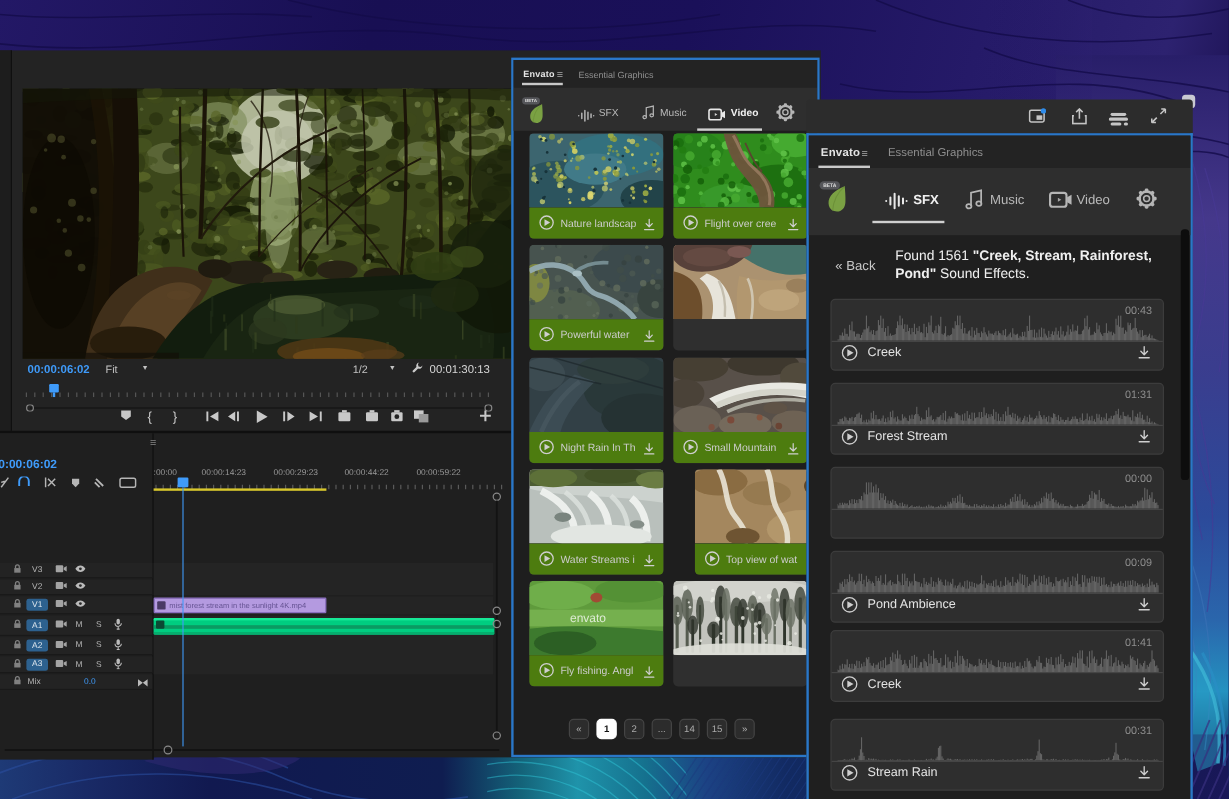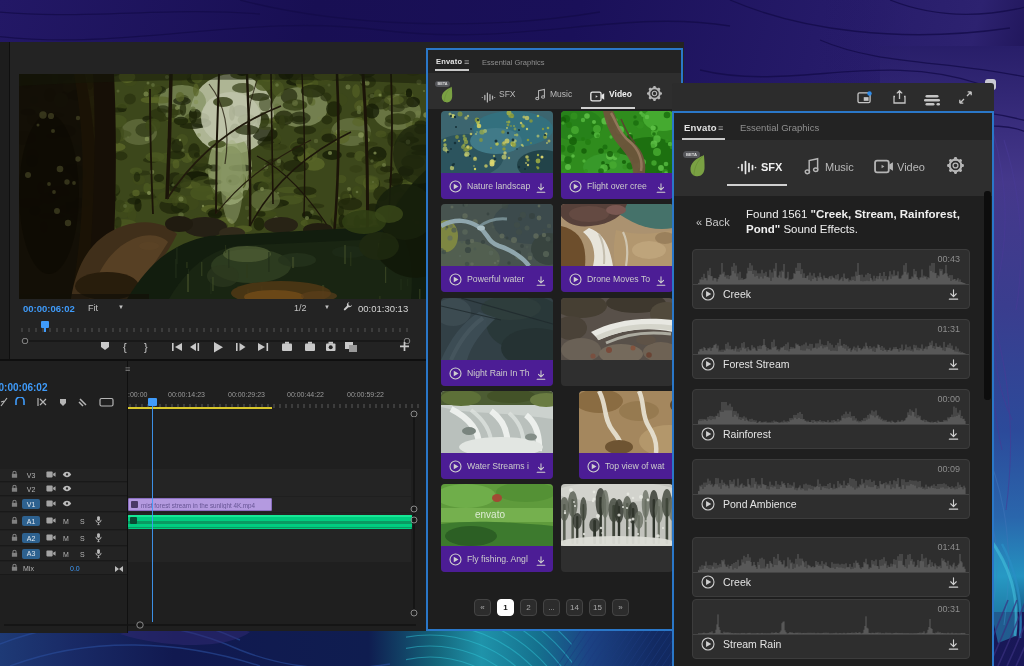--- a/index.html
+++ b/index.html
@@ -31,21 +31,21 @@
 .tab-active { color:#e4e4e4; font-size:7.5px; font-weight:bold; letter-spacing:0.2px; }
 .tab-idle { color:#8f8f8f; font-size:7.5px; }
 
 
 #mid { position:absolute; left:426px; top:48px; width:257px; height:583px;
   background:#1e1e1e; border:2px solid #2a77c8; }
 #mid .tabs { position:absolute; left:0; top:0; width:100%; height:23px; background:#232323; }
 #mid .toolbar { position:absolute; left:0; top:23px; width:100%; height:36px; background:#2e2e2e; }
 .vcard { position:absolute; width:112px; height:88px; background:#2f2f2f; border-radius:4px; overflow:hidden; }
 .vthumb { width:112px; height:62px; overflow:hidden; }
-.vbar { position:relative; width:112px; height:26px; background:#4c1d95; }
+.vbar { position:relative; width:112px; height:26px; background:#4d7c0f; }
 .vplay { position:absolute; left:8px; top:6px; }
 .vtitle { position:absolute; left:26px; top:7.5px; right:16px; color:#cccccc; font-size:8.7px; white-space:nowrap; overflow:hidden; }
 .vdl { position:absolute; right:6px; top:7px; }
 .pgbtn { position:absolute; top:0; width:17px; height:17px; background:#2c2c2c; border:1px solid #444;
   border-radius:4px; color:#aaa; font-size:8px; text-align:center; line-height:16px; }
 .pgbtn.on { background:#fff; color:#111; font-weight:bold; border-color:#fff; }
 
 
 #rp { position:absolute; left:672px; top:83px; width:322px; height:583px; }
 #rp .topbar { position:absolute; left:0; top:0; width:100%; height:28px; background:#2c2c2c; border-radius:3px 3px 0 0; }
@@ -1493,30 +1493,20 @@
             <ellipse cx="55" cy="6" rx="10" ry="5" fill="#7a5852"></ellipse>
             <path d="M0 22C18 26 26 38 24 62H0Z" fill="#6d4e2c"></path>
             <path d="M28 24C40 28 48 38 52 62H32C36 46 30 34 22 28Z" fill="#e7e4da"></path>
             <path d="M38 30c4 8 6 18 5 30" stroke="#c4beae" stroke-width="2" fill="none"></path>
             <path d="M55 26C78 32 92 30 112 26V62H54C52 48 53 36 55 26Z" fill="#b2976f"></path>
             <ellipse cx="88" cy="46" rx="17" ry="9" fill="#c0a67e" opacity=".85"></ellipse>
             <ellipse cx="104" cy="34" rx="10" ry="6" fill="#9a805c"></ellipse>
             <path d="M62 28c5 10 5 22 3 34" stroke="#d6d1c1" stroke-width="2.2" fill="none" opacity=".8"></path>
           </svg>
         </div>
-<div class="vbar">
-          <span class="vplay"><svg width="13" height="13" viewBox="0 0 13 13">
-              <circle cx="6.5" cy="6.5" r="5.5" fill="none" stroke="#cfcfcf" stroke-width="1.1"></circle>
-              <path d="M4.74 3.75L9.525 6.5L4.74 9.25Z" fill="#cfcfcf"></path>
-            </svg></span>
-          <span class="vtitle">Drone Moves To</span>
-          <span class="vdl"><svg width="12" height="12" viewBox="0 0 14 14">
-              <path d="M7 2v7M4 6.2L7 9.3l3-3.1M2.5 12h9" fill="none" stroke="#cfcfcf" stroke-width="1.2" stroke-linecap="round" stroke-linejoin="round"></path>
-            </svg></span>
-        </div>
 </div>
       <div class="vcard" style="left:13px;top:248px">
 <div class="vthumb">
           <svg width="112" height="62" viewBox="0 0 112 62" style="display:block">
             <rect width="112" height="62" fill="#36444a"></rect>
             <ellipse cx="85" cy="25" rx="40" ry="28" fill="#2a3a38"></ellipse>
             <ellipse cx="95" cy="50" rx="35" ry="20" fill="#243230"></ellipse>
             <ellipse cx="70" cy="10" rx="30" ry="12" fill="#31403c"></ellipse>
             <path d="M0 62C10 40 20 26 38 14L55 20C40 34 30 48 26 62Z" fill="#45565e" opacity=".9"></path>
             <path d="M10 62C18 44 28 30 42 20" stroke="#53646c" stroke-width="4" fill="none" opacity=".8"></path>
@@ -1549,20 +1539,30 @@
             <path d="M45 45C62 37 85 33 110 36" stroke="#c2c2b6" stroke-width="3" fill="none" opacity=".8"></path>
             <ellipse cx="20" cy="52" rx="20" ry="12" fill="#6a6156"></ellipse>
             <ellipse cx="60" cy="56" rx="22" ry="10" fill="#756a5c"></ellipse>
             <ellipse cx="100" cy="54" rx="18" ry="10" fill="#6e6254"></ellipse>
             <circle cx="48" cy="52" r="3" fill="#7a4a3a"></circle>
             <circle cx="72" cy="50" r="2.5" fill="#84543e"></circle>
             <circle cx="88" cy="57" r="2.8" fill="#6a4434"></circle>
             <circle cx="32" cy="58" r="2.6" fill="#795040"></circle>
             <ellipse cx="85" cy="42" rx="10" ry="5" fill="#5e5246"></ellipse>
           </svg>
+        </div>
+<div class="vbar">
+          <span class="vplay"><svg width="13" height="13" viewBox="0 0 13 13">
+              <circle cx="6.5" cy="6.5" r="5.5" fill="none" stroke="#cfcfcf" stroke-width="1.1"></circle>
+              <path d="M4.74 3.75L9.525 6.5L4.74 9.25Z" fill="#cfcfcf"></path>
+            </svg></span>
+          <span class="vtitle">Small Mountain</span>
+          <span class="vdl"><svg width="12" height="12" viewBox="0 0 14 14">
+              <path d="M7 2v7M4 6.2L7 9.3l3-3.1M2.5 12h9" fill="none" stroke="#cfcfcf" stroke-width="1.2" stroke-linecap="round" stroke-linejoin="round"></path>
+            </svg></span>
         </div>
 </div>
       <div class="vcard" style="left:13px;top:341px">
 <div class="vthumb">
           <svg width="112" height="62" viewBox="0 0 112 62" style="display:block">
             <rect width="112" height="62" fill="#ccd2ce"></rect>
             <rect width="112" height="14" fill="#4c5c33"></rect>
             <ellipse cx="20" cy="7" rx="20" ry="8" fill="#5d7038"></ellipse>
             <ellipse cx="70" cy="5" rx="24" ry="7" fill="#435228"></ellipse>
             <ellipse cx="105" cy="9" rx="16" ry="7" fill="#6a7c42"></ellipse>
@@ -1818,51 +1818,41 @@
           </div>
 </div>
         <div class="scard" style="top:276px">
 <div class="sdur">00:00</div>
 <div class="swave">
             <svg width="268" height="24" viewBox="0 0 268 24" style="display:block">
               <path d="M0 24V19.9M1 24V21.2M2 24V19.0M3 24V20.9M4 24V18.9M5 24V20.5M6 24V19.0M7 24V19.8M8 24V19.3M9 24V21.0M10 24V16.9M11 24V19.4M12 24V15.9M13 24V20.1M14 24V16.1M15 24V19.2M16 24V16.6M17 24V19.3M18 24V15.8M19 24V16.2M20 24V13.3M21 24V17.0M22 24V10.4M23 24V11.9M24 24V2M25 24V12.0M26 24V2M27 24V10.4M28 24V2M29 24V10.4M30 24V5.3M31 24V10.4M32 24V3.7M33 24V10.4M34 24V6.8M35 24V16.8M36 24V10.9M37 24V14.8M38 24V11.2M39 24V16.5M40 24V13.4M41 24V19.3M42 24V17.0M43 24V20.0M44 24V17.4M45 24V18.8M46 24V16.3M47 24V20.8M48 24V17.5M49 24V19.7M50 24V20.7M51 24V21.5M52 24V19.1M53 24V22.0M54 24V18.8M55 24V21.7M56 24V20.1M57 24V21.9M58 24V20.4M59 24V23.0M60 24V22.5M61 24V21.7M62 24V21.0M63 24V22.6M64 24V22.2M65 24V22.6M66 24V21.7M67 24V22.3M68 24V21.4M69 24V22.8M70 24V22.3M71 24V22.8M72 24V22.2M73 24V22.9M74 24V21.5M75 24V22.9M76 24V20.5M77 24V22.2M78 24V21.3M79 24V22.1M80 24V21.9M81 24V23.0M82 24V22.3M83 24V22.5M84 24V21.6M85 24V22.7M86 24V20.4M87 24V22.3M88 24V21.4M89 24V22.5M90 24V21.0M91 24V22.0M92 24V18.1M93 24V20.2M94 24V18.1M95 24V19.5M96 24V14.9M97 24V17.7M98 24V14.9M99 24V19.1M100 24V13.1M101 24V17.9M102 24V11.9M103 24V19.0M104 24V14.0M105 24V19.3M106 24V19.0M107 24V20.7M108 24V20.7M109 24V22.1M110 24V20.7M111 24V22.0M112 24V22.0M113 24V22.1M114 24V20.1M115 24V22.9M116 24V20.0M117 24V21.7M118 24V21.2M119 24V22.5M120 24V21.0M121 24V21.8M122 24V20.0M123 24V22.3M124 24V21.2M125 24V22.6M126 24V21.1M127 24V22.2M128 24V21.8M129 24V22.4M130 24V20.2M131 24V22.7M132 24V21.9M133 24V22.6M134 24V20.4M135 24V22.6M136 24V20.0M137 24V21.7M138 24V20.9M139 24V22.3M140 24V19.0M141 24V21.8M142 24V20.4M143 24V20.5M144 24V15.6M145 24V17.9M146 24V14.2M147 24V18.3M148 24V11.6M149 24V17.6M150 24V13.8M151 24V17.2M152 24V11.7M153 24V17.8M154 24V16.2M155 24V20.6M156 24V16.0M157 24V20.3M158 24V18.3M159 24V21.5M160 24V20.6M161 24V22.4M162 24V21.0M163 24V22.2M164 24V20.1M165 24V21.2M166 24V18.1M167 24V21.1M168 24V17.7M169 24V19.6M170 24V14.9M171 24V18.6M172 24V13.6M173 24V15.2M174 24V10.4M175 24V15.6M176 24V11.5M177 24V17.4M178 24V10.4M179 24V15.9M180 24V15.1M181 24V18.6M182 24V16.6M183 24V19.7M184 24V18.6M185 24V21.2M186 24V19.8M187 24V21.4M188 24V19.9M189 24V21.9M190 24V21.7M191 24V21.7M192 24V21.6M193 24V22.7M194 24V20.6M195 24V21.7M196 24V22.0M197 24V22.9M198 24V22.2M199 24V22.2M200 24V20.3M201 24V21.8M202 24V21.7M203 24V21.6M204 24V19.9M205 24V21.6M206 24V20.7M207 24V20.3M208 24V18.2M209 24V17.4M210 24V12.3M211 24V14.9M212 24V9.2M213 24V15.6M214 24V10.5M215 24V12.0M216 24V12.1M217 24V16.6M218 24V8.3M219 24V18.2M220 24V15.1M221 24V17.4M222 24V15.8M223 24V19.8M224 24V20.2M225 24V20.7M226 24V19.5M227 24V22.1M228 24V20.0M229 24V21.6M230 24V21.6M231 24V22.1M232 24V22.2M233 24V22.6M234 24V21.6M235 24V22.8M236 24V22.0M237 24V22.1M238 24V21.7M239 24V23.0M240 24V20.5M241 24V21.6M242 24V21.9M243 24V22.0M244 24V21.8M245 24V21.9M246 24V19.9M247 24V21.3M248 24V20.0M249 24V21.3M250 24V17.3M251 24V18.6M252 24V17.2M253 24V17.0M254 24V14.6M255 24V17.2M256 24V6.5M257 24V16.6M258 24V7.8M259 24V16.0M260 24V12.6M261 24V14.7M262 24V10.2M263 24V18.2M264 24V16.0M265 24V19.1M266 24V18.7M267 24V20.9" stroke="#979797" stroke-opacity="0.85" stroke-width="0.55" fill="none"></path>
             </svg>
           </div>
 <div style="position:absolute;left:0;top:34px;width:100%;height:1px;background:#454545;"></div>
-<div class="srow">
-            <span class="splay"><svg width="14" height="14" viewBox="0 0 14 14">
-                <circle cx="7.0" cy="7.0" r="6.0" fill="none" stroke="#cfcfcf" stroke-width="1.1"></circle>
-                <path d="M5.08 4.0L10.3 7.0L5.08 10.0Z" fill="#cfcfcf"></path>
-              </svg></span>
-            <span class="stitle">Rainforest</span>
-            <span class="sdl"><svg width="13" height="13" viewBox="0 0 14 14">
-                <path d="M7 2v7M4 6.2L7 9.3l3-3.1M2.5 12h9" fill="none" stroke="#cfcfcf" stroke-width="1.2" stroke-linecap="round" stroke-linejoin="round"></path>
-              </svg></span>
-          </div>
 </div>
         <div class="scard" style="top:346px">
 <div class="sdur">00:09</div>
 <div class="swave">
             <svg width="268" height="24" viewBox="0 0 268 24" style="display:block">
               <path d="M0 24V20.9M1 24V21.2M2 24V15.6M3 24V16.7M4 24V14.7M5 24V19.0M6 24V12.6M7 24V16.9M8 24V12.5M9 24V15.1M10 24V8.6M11 24V14.1M12 24V10.7M13 24V15.1M14 24V13.8M15 24V17.1M16 24V15.5M17 24V14.1M18 24V8M19 24V14.3M20 24V8.2M21 24V16.7M22 24V13.1M23 24V18.8M24 24V9.8M25 24V15.1M26 24V12.6M27 24V14.1M28 24V16.3M29 24V14.6M30 24V15.8M31 24V18.3M32 24V10.0M33 24V14.2M34 24V11.6M35 24V14.1M36 24V9.4M37 24V17.3M38 24V15.8M39 24V17.2M40 24V8.6M41 24V17.7M42 24V15.4M43 24V14.3M44 24V13.4M45 24V17.8M46 24V15.1M47 24V16.7M48 24V16.3M49 24V16.8M50 24V8.9M51 24V14.2M52 24V15.3M53 24V17.7M54 24V8M55 24V17.5M56 24V8M57 24V14.1M58 24V11.6M59 24V18.7M60 24V14.4M61 24V16.1M62 24V14.5M63 24V17.8M64 24V8M65 24V14.1M66 24V14.5M67 24V15.1M68 24V15.1M69 24V18.9M70 24V16.2M71 24V19.4M72 24V11.6M73 24V16.8M74 24V14.8M75 24V17.5M76 24V15.6M77 24V16.7M78 24V11.0M79 24V19.0M80 24V14.4M81 24V19.0M82 24V15.1M83 24V17.0M84 24V11.4M85 24V14.1M86 24V12.9M87 24V15.1M88 24V17.5M89 24V18.1M90 24V13.0M91 24V17.9M92 24V14.6M93 24V17.9M94 24V15.4M95 24V16.6M96 24V12.3M97 24V19.6M98 24V17.8M99 24V20.3M100 24V18.2M101 24V17.3M102 24V15.4M103 24V19.5M104 24V18.0M105 24V19.2M106 24V14.3M107 24V20.5M108 24V13.6M109 24V20.5M110 24V14.7M111 24V18.4M112 24V14.8M113 24V19.0M114 24V15.8M115 24V19.7M116 24V16.4M117 24V17.4M118 24V16.8M119 24V15.9M120 24V9.4M121 24V16.9M122 24V13.8M123 24V19.9M124 24V16.2M125 24V17.3M126 24V15.8M127 24V18.1M128 24V16.0M129 24V18.4M130 24V13.9M131 24V19.1M132 24V12.9M133 24V18.0M134 24V17.8M135 24V19.4M136 24V14.3M137 24V19.1M138 24V17.8M139 24V18.3M140 24V11.0M141 24V17.3M142 24V13.6M143 24V15.5M144 24V15.1M145 24V18.1M146 24V10.7M147 24V18.1M148 24V15.1M149 24V16.0M150 24V12.9M151 24V14.7M152 24V8M153 24V16.3M154 24V8.8M155 24V17.5M156 24V9.1M157 24V19.6M158 24V10.8M159 24V18.3M160 24V16.4M161 24V17.5M162 24V14.3M163 24V15.3M164 24V8.9M165 24V14.3M166 24V12.7M167 24V18.1M168 24V9.7M169 24V15.4M170 24V10.1M171 24V16.7M172 24V9.3M173 24V17.2M174 24V11.9M175 24V17.2M176 24V10.7M177 24V15.3M178 24V15.0M179 24V18.9M180 24V16.2M181 24V18.4M182 24V10.9M183 24V14.1M184 24V14.5M185 24V14.1M186 24V13.0M187 24V18.4M188 24V12.3M189 24V15.2M190 24V13.6M191 24V15.3M192 24V10.9M193 24V19.2M194 24V14.3M195 24V17.4M196 24V10.3M197 24V18.4M198 24V11.2M199 24V14.1M200 24V8M201 24V17.1M202 24V16.6M203 24V19.1M204 24V9.2M205 24V15.2M206 24V9.4M207 24V18.9M208 24V12.1M209 24V15.5M210 24V11.9M211 24V15.6M212 24V10.1M213 24V14.1M214 24V10.5M215 24V14.7M216 24V10.7M217 24V15.6M218 24V10.6M219 24V18.3M220 24V11.5M221 24V17.2M222 24V11.0M223 24V17.6M224 24V16.6M225 24V18.9M226 24V17.5M227 24V19.4M228 24V14.6M229 24V18.9M230 24V16.5M231 24V16.7M232 24V18.2M233 24V16.4M234 24V15.5M235 24V18.0M236 24V14.3M237 24V18.3M238 24V15.9M239 24V19.0M240 24V14.0M241 24V18.9M242 24V13.9M243 24V17.6M244 24V13.9M245 24V17.4M246 24V13.3M247 24V18.6M248 24V14.3M249 24V18.5M250 24V15.9M251 24V17.4M252 24V17.1M253 24V19.0M254 24V16.2M255 24V18.4M256 24V17.4M257 24V19.4M258 24V16.3M259 24V19.1M260 24V12.3M261 24V17.8M262 24V14.7M263 24V17.2M264 24V17.1M265 24V19.3M266 24V15.7M267 24V17.6" stroke="#979797" stroke-opacity="0.85" stroke-width="0.55" fill="none"></path>
             </svg>
           </div>
 <div style="position:absolute;left:0;top:34px;width:100%;height:1px;background:#454545;"></div>
 <div class="srow">
             <span class="splay"><svg width="14" height="14" viewBox="0 0 14 14">
                 <circle cx="7.0" cy="7.0" r="6.0" fill="none" stroke="#cfcfcf" stroke-width="1.1"></circle>
                 <path d="M5.08 4.0L10.3 7.0L5.08 10.0Z" fill="#cfcfcf"></path>
               </svg></span>
             <span class="stitle">Pond Ambience</span>
             <span class="sdl"><svg width="13" height="13" viewBox="0 0 14 14">
                 <path d="M7 2v7M4 6.2L7 9.3l3-3.1M2.5 12h9" fill="none" stroke="#cfcfcf" stroke-width="1.2" stroke-linecap="round" stroke-linejoin="round"></path>
               </svg></span>
           </div>
 </div>
-        <div class="scard" style="top:424px">
+        <div class="scard" style="top:412px">
 <div class="sdur">01:41</div>
 <div class="swave">
             <svg width="268" height="24" viewBox="0 0 268 24" style="display:block">
               <path d="M0 24V21.9M1 24V22.5M2 24V18.6M3 24V21.7M4 24V17.2M5 24V21.1M6 24V17.5M7 24V17.9M8 24V13.5M9 24V20.1M10 24V17.3M11 24V20.9M12 24V17.1M13 24V21.3M14 24V17.4M15 24V18.8M16 24V14.5M17 24V20.7M18 24V14.9M19 24V20.4M20 24V17.1M21 24V19.4M22 24V15.8M23 24V19.1M24 24V12.0M25 24V13.4M26 24V11.5M27 24V16.4M28 24V18.5M29 24V18.9M30 24V16.7M31 24V20.5M32 24V17.9M33 24V17.9M34 24V16.1M35 24V21.5M36 24V14.9M37 24V20.1M38 24V14.0M39 24V20.8M40 24V11.8M41 24V18.4M42 24V17.7M43 24V17.3M44 24V11.4M45 24V14.4M46 24V7.8M47 24V15.7M48 24V9.2M49 24V12.8M50 24V6M51 24V12.8M52 24V9.4M53 24V14.0M54 24V18.1M55 24V17.4M56 24V13.9M57 24V17.0M58 24V18.8M59 24V20.9M60 24V13.9M61 24V16.9M62 24V10.6M63 24V20.5M64 24V9.7M65 24V20.4M66 24V11.3M67 24V20.5M68 24V18.6M69 24V15.8M70 24V15.8M71 24V20.4M72 24V13.0M73 24V14.8M74 24V15.9M75 24V19.1M76 24V8.9M77 24V16.9M78 24V10.6M79 24V17.2M80 24V6M81 24V12.8M82 24V12.3M83 24V14.0M84 24V16.4M85 24V16.4M86 24V12.3M87 24V19.6M88 24V18.5M89 24V18.4M90 24V9.3M91 24V20.5M92 24V11.7M93 24V15.4M94 24V14.4M95 24V21.0M96 24V15.6M97 24V19.7M98 24V10.8M99 24V16.3M100 24V6M101 24V18.5M102 24V10.5M103 24V17.4M104 24V10.6M105 24V12.8M106 24V14.3M107 24V18.9M108 24V13.2M109 24V20.3M110 24V16.7M111 24V17.4M112 24V17.8M113 24V19.3M114 24V19.2M115 24V18.2M116 24V19.5M117 24V19.0M118 24V13.0M119 24V16.7M120 24V14.1M121 24V17.9M122 24V16.4M123 24V18.1M124 24V13.1M125 24V20.7M126 24V15.8M127 24V17.3M128 24V14.3M129 24V18.0M130 24V18.5M131 24V19.1M132 24V20.1M133 24V19.8M134 24V14.2M135 24V19.7M136 24V15.7M137 24V20.9M138 24V15.7M139 24V18.9M140 24V15.6M141 24V19.6M142 24V16.5M143 24V19.5M144 24V15.8M145 24V20.2M146 24V16.2M147 24V20.6M148 24V15.3M149 24V19.4M150 24V18.9M151 24V19.3M152 24V16.0M153 24V21.2M154 24V18.8M155 24V20.7M156 24V14.8M157 24V19.7M158 24V12.5M159 24V15.1M160 24V14.6M161 24V16.9M162 24V19.6M163 24V21.0M164 24V19.2M165 24V19.3M166 24V13.9M167 24V15.4M168 24V10.7M169 24V16.3M170 24V16.4M171 24V21.1M172 24V19.4M173 24V19.8M174 24V12.1M175 24V16.4M176 24V13.1M177 24V17.6M178 24V11.5M179 24V18.0M180 24V18.2M181 24V21.0M182 24V11.9M183 24V17.8M184 24V11.2M185 24V17.5M186 24V9.2M187 24V15.6M188 24V13.2M189 24V20.1M190 24V17.3M191 24V19.0M192 24V18.8M193 24V15.6M194 24V18.5M195 24V16.2M196 24V11.1M197 24V16.6M198 24V11.8M199 24V20.2M200 24V8.2M201 24V12.8M202 24V6M203 24V12.8M204 24V6M205 24V16.9M206 24V17.4M207 24V18.9M208 24V11.1M209 24V20.3M210 24V6.7M211 24V16.6M212 24V6M213 24V12.8M214 24V11.1M215 24V16.5M216 24V13.6M217 24V19.0M218 24V18.5M219 24V17.2M220 24V11.9M221 24V19.6M222 24V13.2M223 24V12.8M224 24V6M225 24V13.3M226 24V10.5M227 24V19.2M228 24V9.7M229 24V19.4M230 24V16.7M231 24V16.0M232 24V11.7M233 24V18.9M234 24V14.2M235 24V17.9M236 24V18.7M237 24V15.4M238 24V17.4M239 24V20.8M240 24V18.0M241 24V19.0M242 24V17.6M243 24V20.1M244 24V10.2M245 24V12.8M246 24V11.4M247 24V14.0M248 24V14.7M249 24V18.1M250 24V12.8M251 24V21.2M252 24V16.8M253 24V18.1M254 24V19.3M255 24V16.5M256 24V14.7M257 24V21.3M258 24V18.2M259 24V19.6M260 24V16.9M261 24V15.5M262 24V6M263 24V13.1M264 24V14.4M265 24V19.2M266 24V18.5M267 24V20.8" stroke="#979797" stroke-opacity="0.85" stroke-width="0.55" fill="none"></path>
             </svg>
           </div>
 <div style="position:absolute;left:0;top:34px;width:100%;height:1px;background:#454545;"></div>
 <div class="srow">
             <span class="splay"><svg width="14" height="14" viewBox="0 0 14 14">
                 <circle cx="7.0" cy="7.0" r="6.0" fill="none" stroke="#cfcfcf" stroke-width="1.1"></circle>

